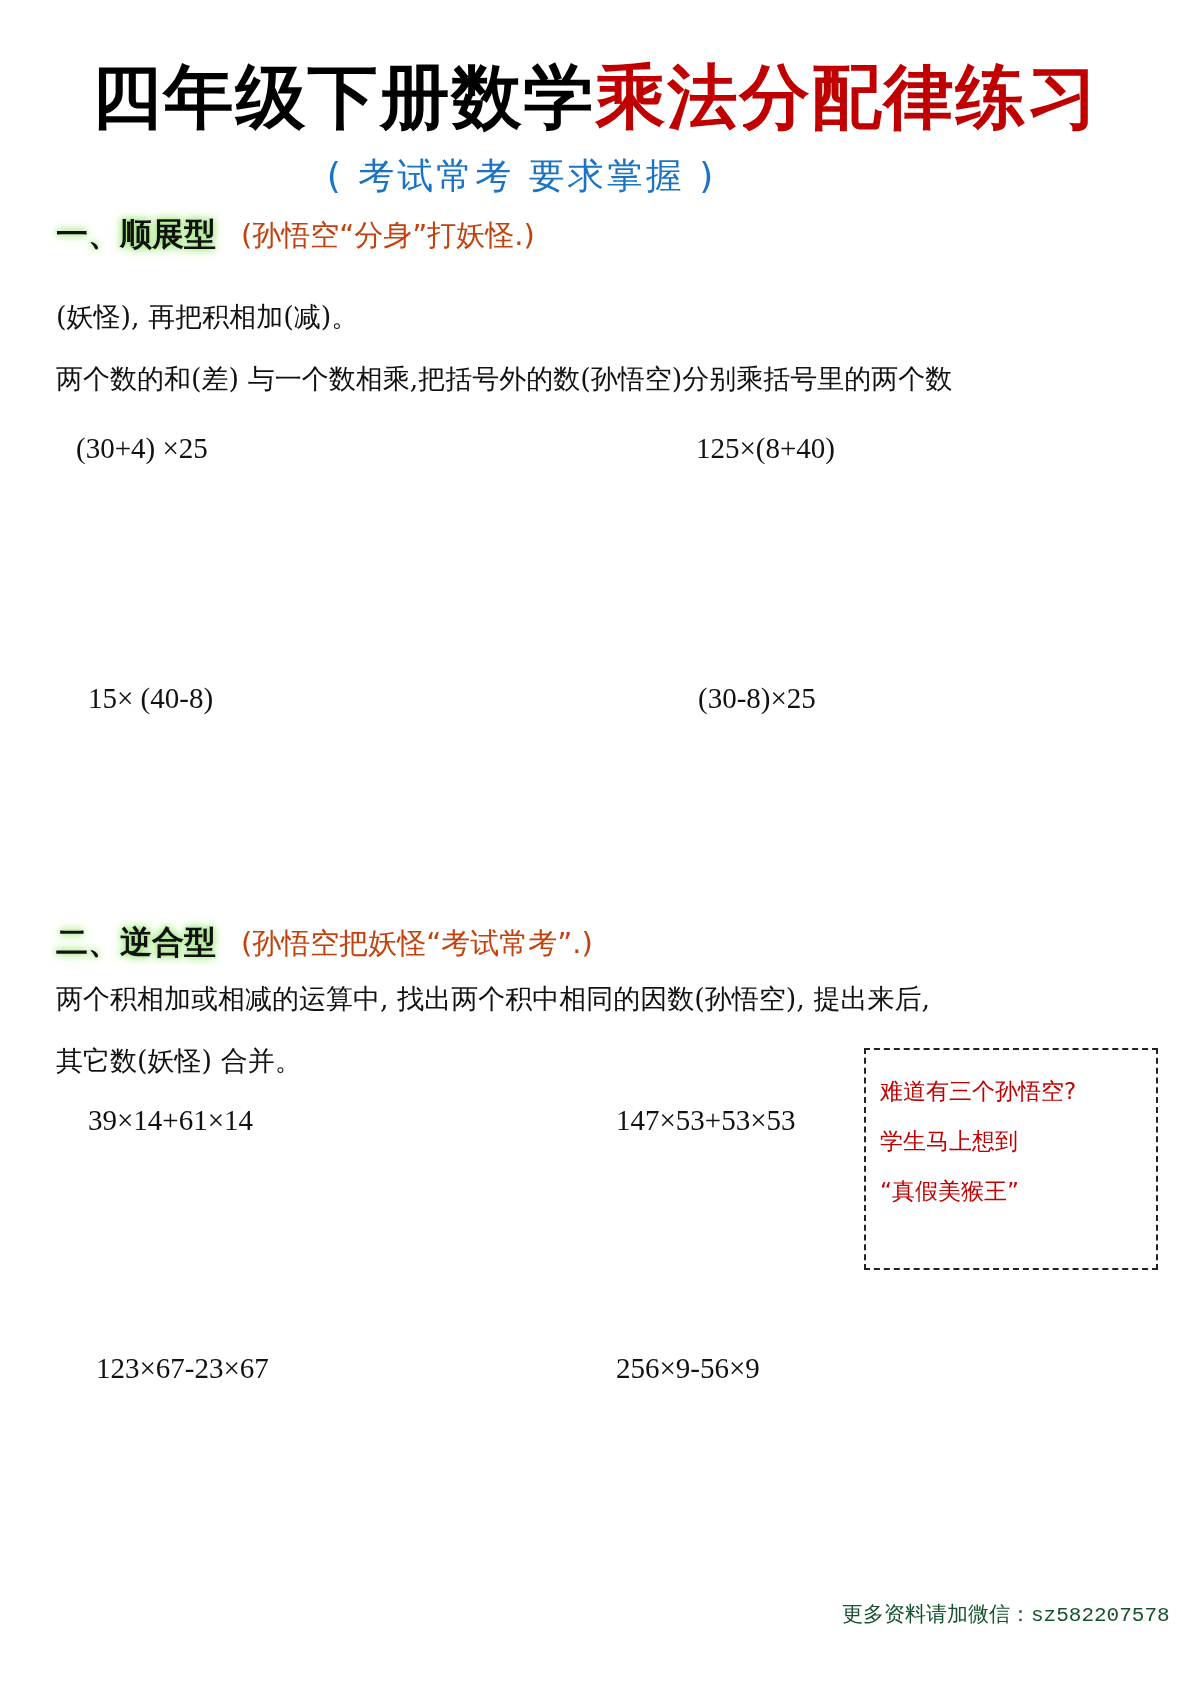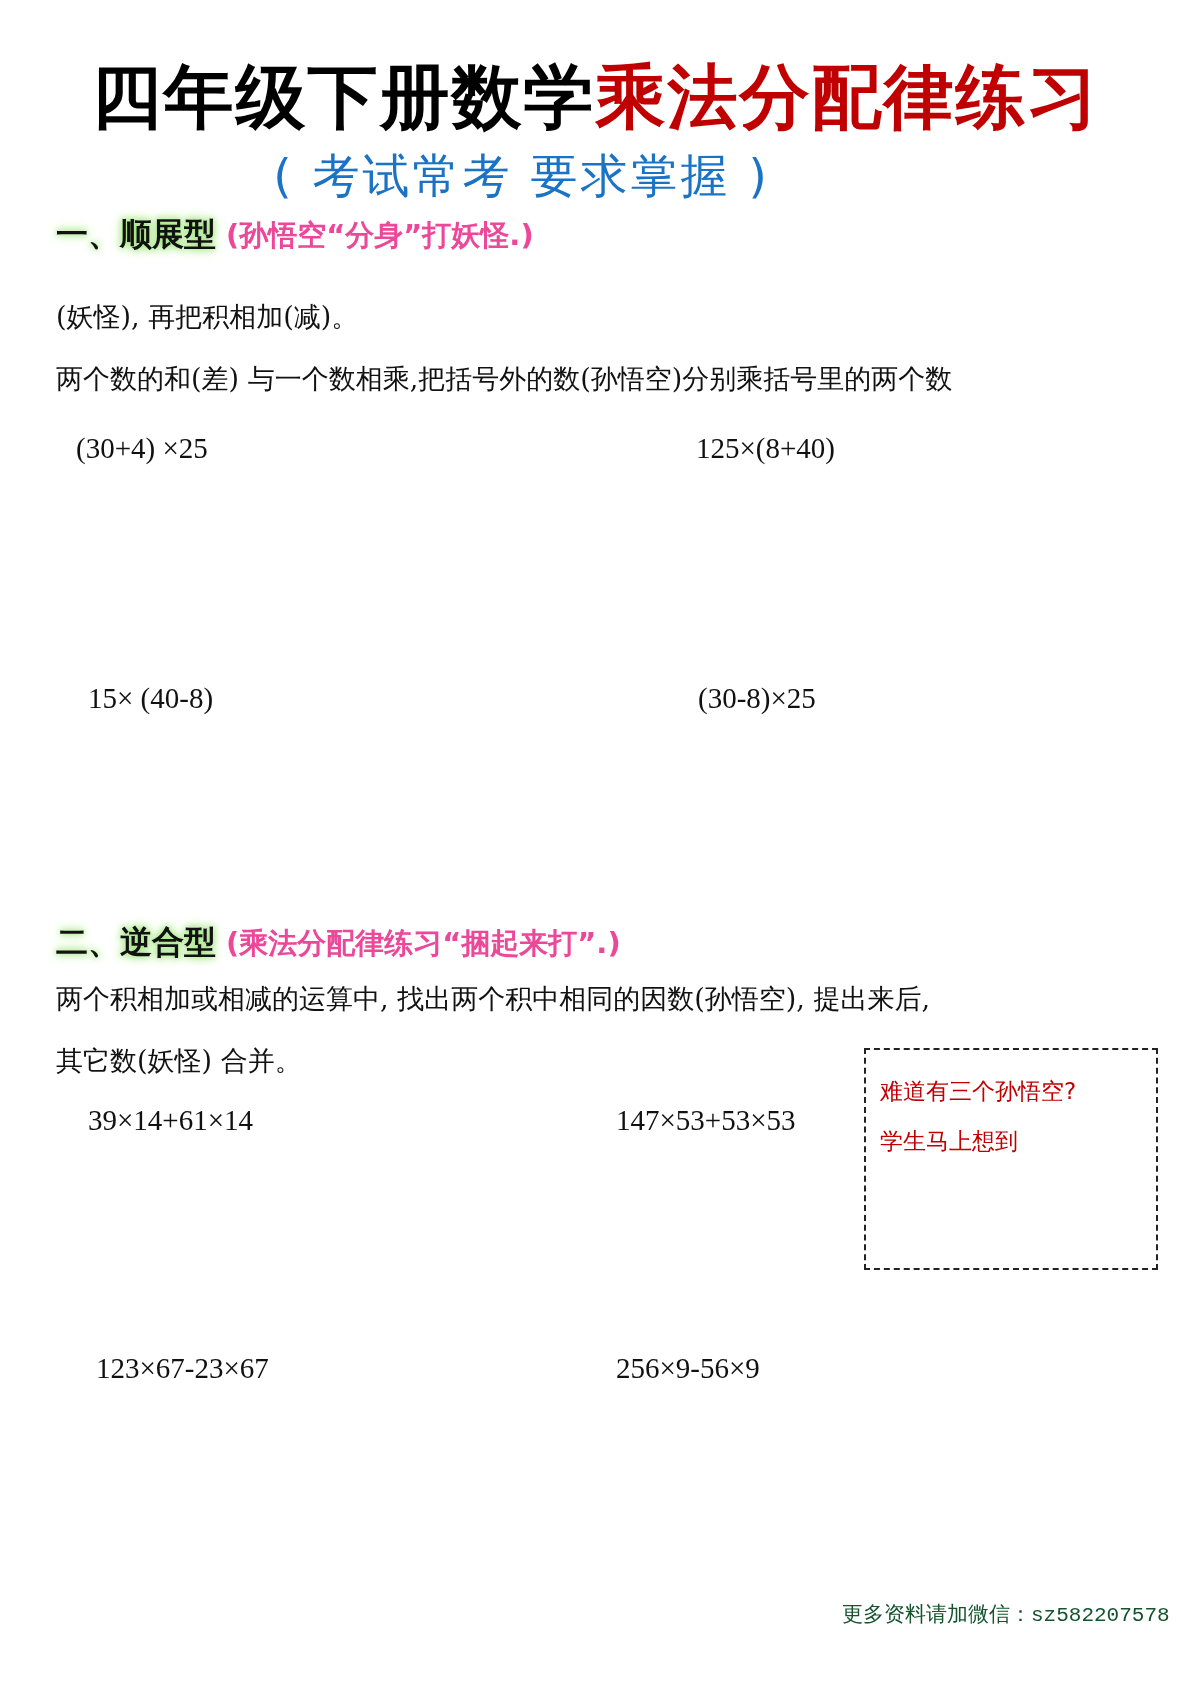--- a/index.html
+++ b/index.html
@@ -4,29 +4,29 @@
 <style>
   html, body { margin: 0; padding: 0; background: #ffffff; }
   body { width: 1191px; height: 1684px; position: relative; overflow: hidden;
          font-family: "DejaVu Serif", "Liberation Serif", serif; color: #111; }
   .title { position: absolute; top: 52px; left: 0; width: 1191px; text-align: center;
            font-family: "DejaVu Sans", sans-serif; font-weight: bold; font-size: 70px;
            letter-spacing: 2px; line-height: 90px; white-space: nowrap; }
   .title .black { color: #000; }
   .title .red { color: #c00000; }
   .subtitle { position: absolute; top: 148px; left: 0; width: 1043px; text-align: center;
-              font-family: "DejaVu Sans", sans-serif; font-size: 47px; color: #1a73c4;
+              font-family: "DejaVu Sans", sans-serif; font-size: 36px; color: #1a73c4;
               letter-spacing: 3px; line-height: 56px; }
   .section-head { position: absolute; left: 56px; font-family: "DejaVu Sans", sans-serif;
                   font-size: 32px; line-height: 44px; white-space: nowrap; }
   .section-head .num { font-weight: bold; color: #111;
                        text-shadow: 0 0 6px #9be07a, 0 0 10px #b8ee9a, 0 0 14px #c9f3b0; }
   .section-head .name { font-weight: bold; color: #111;
                         text-shadow: 0 0 6px #9be07a, 0 0 10px #b8ee9a, 0 0 14px #c9f3b0; }
-  .section-head .note { color: #ec4899; font-size: 29px; margin-left: 10px; font-weight: bold; }
+  .section-head .note { color: #c2410c; font-size: 29px; margin-left: 25px; }
   .para { position: absolute; left: 56px; width: 1080px; font-family: "DejaVu Serif", serif;
           font-size: 27px; line-height: 62px; color: #111; }
   .expr { position: absolute; font-family: "Liberation Serif", "DejaVu Serif", serif;
           font-size: 29px; color: #111; white-space: nowrap; line-height: 40px; }
   .callout { position: absolute; left: 864px; top: 1048px; width: 294px; height: 222px;
              border: 2px dashed #222; box-sizing: border-box; padding: 16px 14px; }
   .callout div { font-family: "DejaVu Sans", sans-serif; color: #c00000; font-size: 23px;
                  line-height: 50px; white-space: nowrap; }
   .watermark { position: absolute; left: 842px; top: 1600px; font-family: Liberation Mono, monospace;
                font-size: 21px; color: #14532d; white-space: nowrap; }
@@ -45,29 +45,30 @@
 <div class="para" style="top:286px;">
   <div>(妖怪), 再把积相加(减)。</div>
   <div>两个数的和(差) 与一个数相乘,把括号外的数(孙悟空)分别乘括号里的两个数</div>
 </div>
 <div class="expr" style="left:76px; top:428px;">(30+4) ×25</div>
 <div class="expr" style="left:696px; top:428px;">125×(8+40)</div>
 <div class="expr" style="left:88px; top:678px;">15× (40-8)</div>
 <div class="expr" style="left:698px; top:678px;">(30-8)×25</div>
 
 <div class="section-head" style="top:920px;">
-  <span class="num">二、</span><span class="name">逆合型</span><span class="note">(乘法分配律练习“捆起来打”.)</span>
+  <span class="num">二、</span><span class="name">逆合型</span><span class="note">(孙悟空把妖怪“考试常考”.)</span>
 </div>
 <div class="para" style="top:968px;">
   <div>两个积相加或相减的运算中, 找出两个积中相同的因数(孙悟空), 提出来后,</div>
   <div>其它数(妖怪) 合并。</div>
 </div>
 <div class="expr" style="left:88px; top:1100px;">39×14+61×14</div>
 <div class="expr" style="left:616px; top:1100px;">147×53+53×53</div>
 <div class="expr" style="left:96px; top:1348px;">123×67-23×67</div>
 <div class="expr" style="left:616px; top:1348px;">256×9-56×9</div>
 
 <div class="callout">
   <div>难道有三个孙悟空?</div>
   <div>学生马上想到</div>
+  <div>“真假美猴王”</div>
 </div>
 
 <div class="watermark">更多资料请加微信：sz582207578</div>
 
 </body></html>

